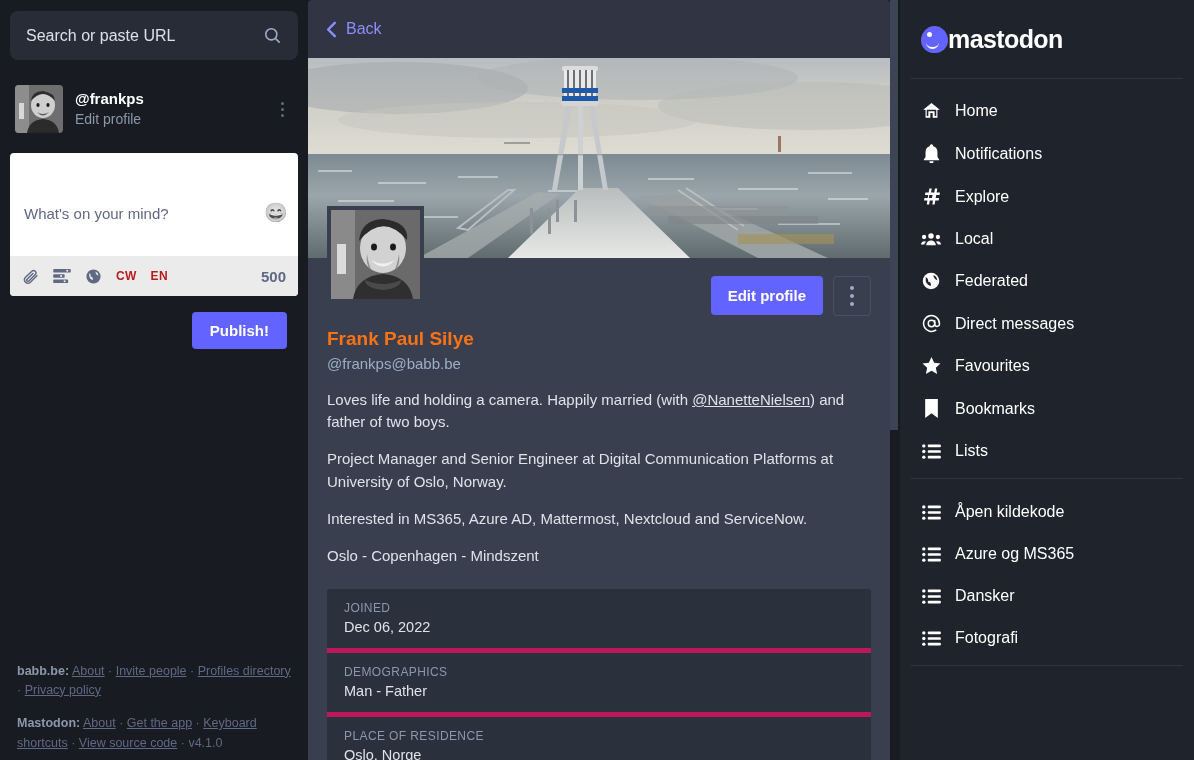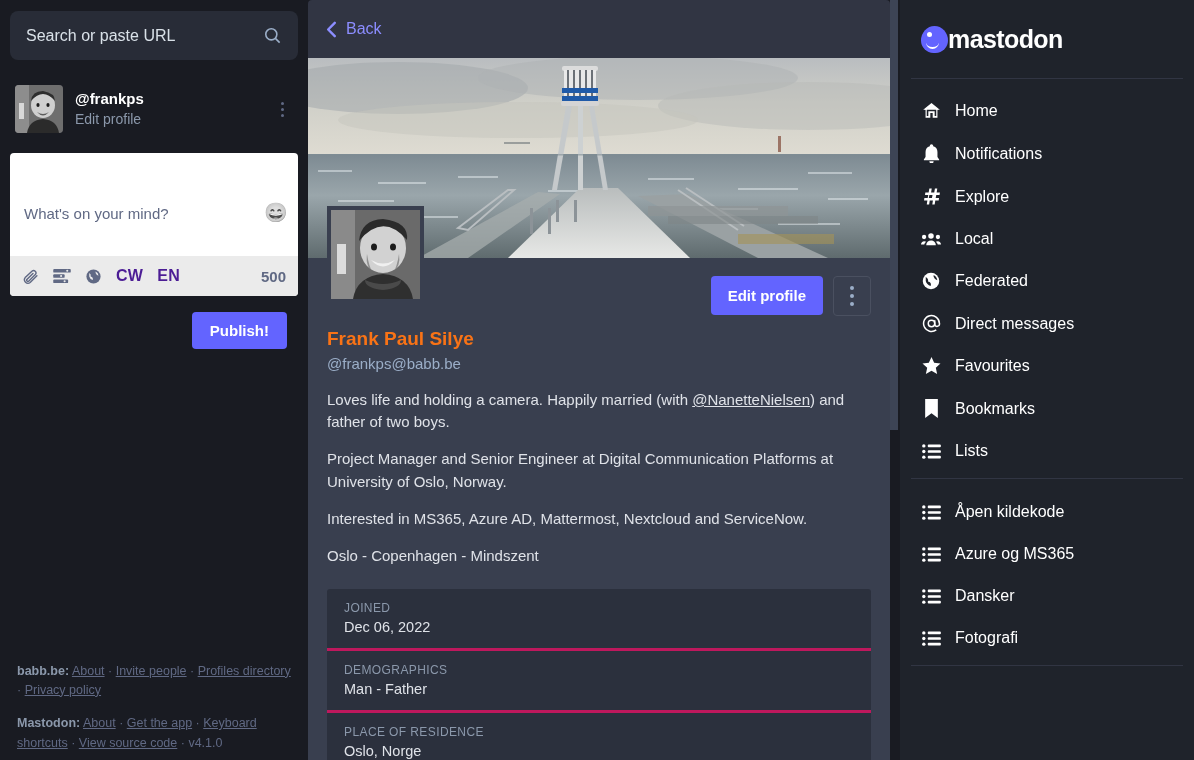--- a/index.html
+++ b/index.html
@@ -113,22 +113,22 @@
     align-items: center;
     padding: 0 12px;
     gap: 14px;
   }
   .cb-icon {
     color: #606984;
     display: flex; align-items: center; justify-content:center;
     cursor: pointer;
   }
   .cb-text {
-    color: #4c1d95;
-    font-size: 16px;
+    color: #b91c1c;
+    font-size: 12px;
     font-weight: bold;
     letter-spacing: .3px;
     cursor: pointer;
   }
   .cb-spacer { flex: 1; }
   .cb-count { color: #606984; font-size: 15px; font-weight: bold; margin-left: 24px; }
 
   .publish-row {
     margin-top: 16px;
     display: flex;
@@ -262,21 +262,21 @@
   .bio p:last-child { margin-bottom: 0; }
   .bio a { color: #dfe2e8; text-decoration: underline; }
 
   .fields {
     margin: 22px -19px 0 -19px;
     padding: 0 19px;
   }
   .fields-inner { background: #2b303d; border-radius: 3px; overflow: hidden; }
   .field {
     padding: 12px 17px 13px 17px;
-    border-bottom: 3px solid #be185d;
+    border-bottom: 5px solid #be185d;
   }
   .field:last-child { border-bottom: none; }
   .field-label {
     color: #8b98ab;
     font-size: 12px;
     letter-spacing: .4px;
     text-transform: uppercase;
     margin-bottom: 4px;
   }
   .field-value { color: #dfe2e8; font-size: 14.5px; }

